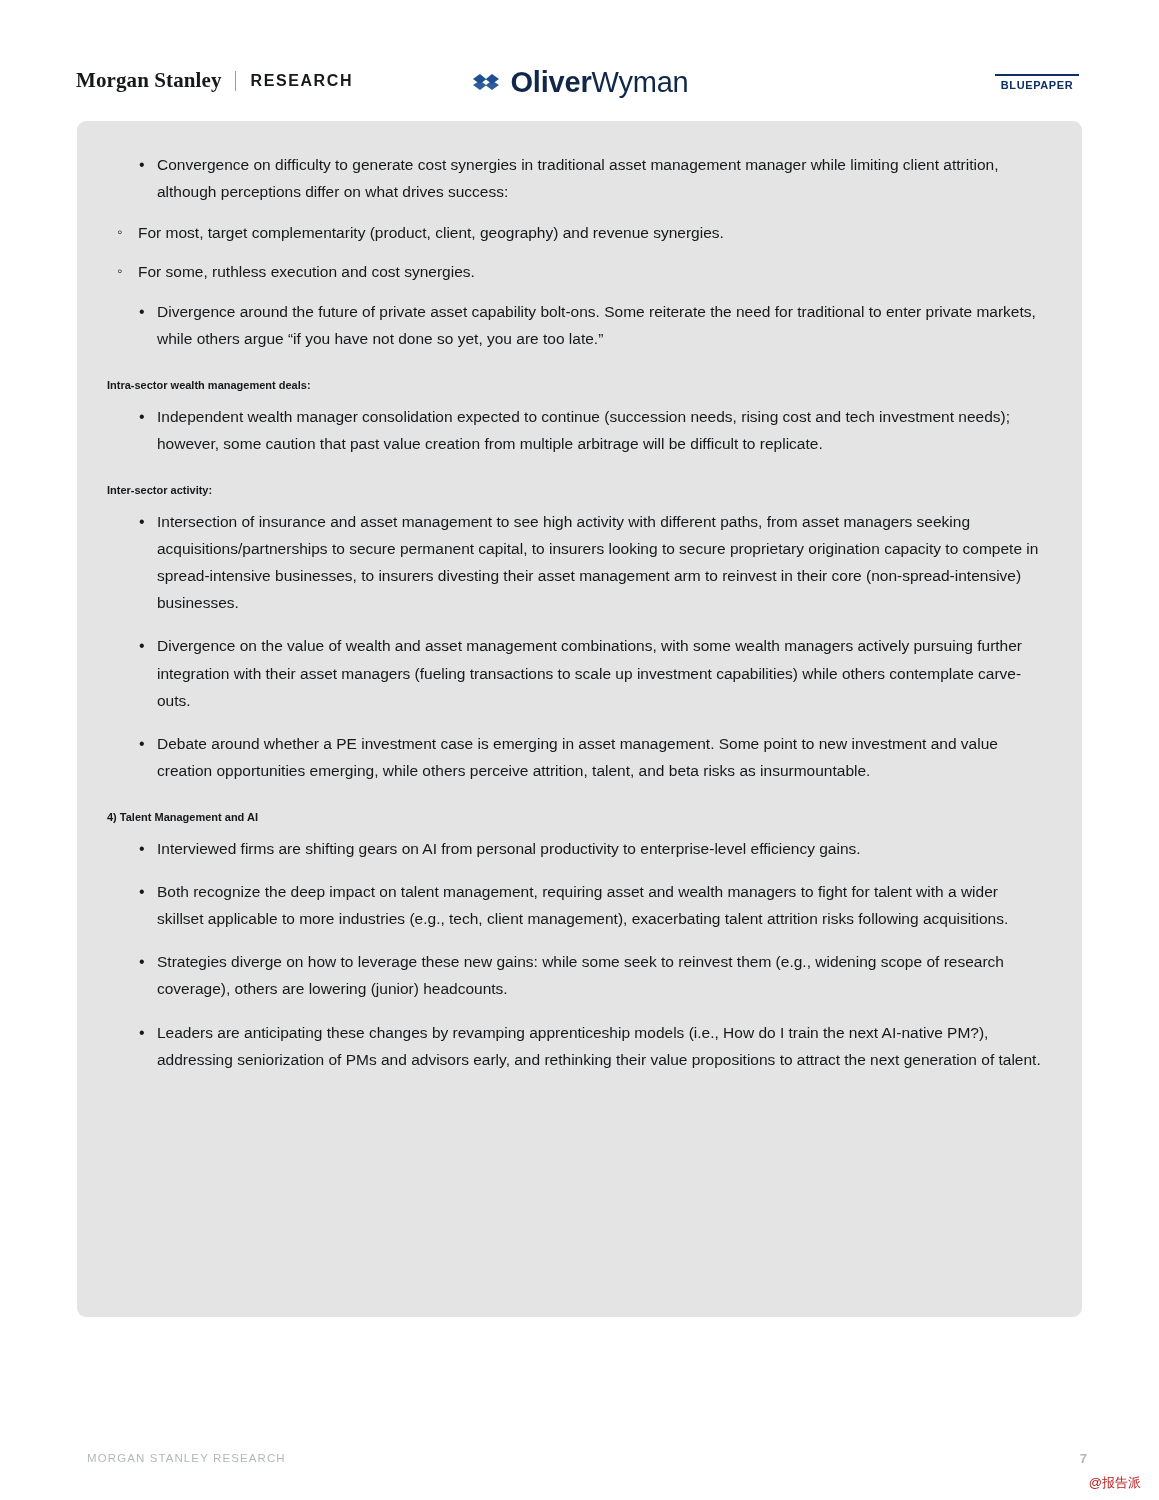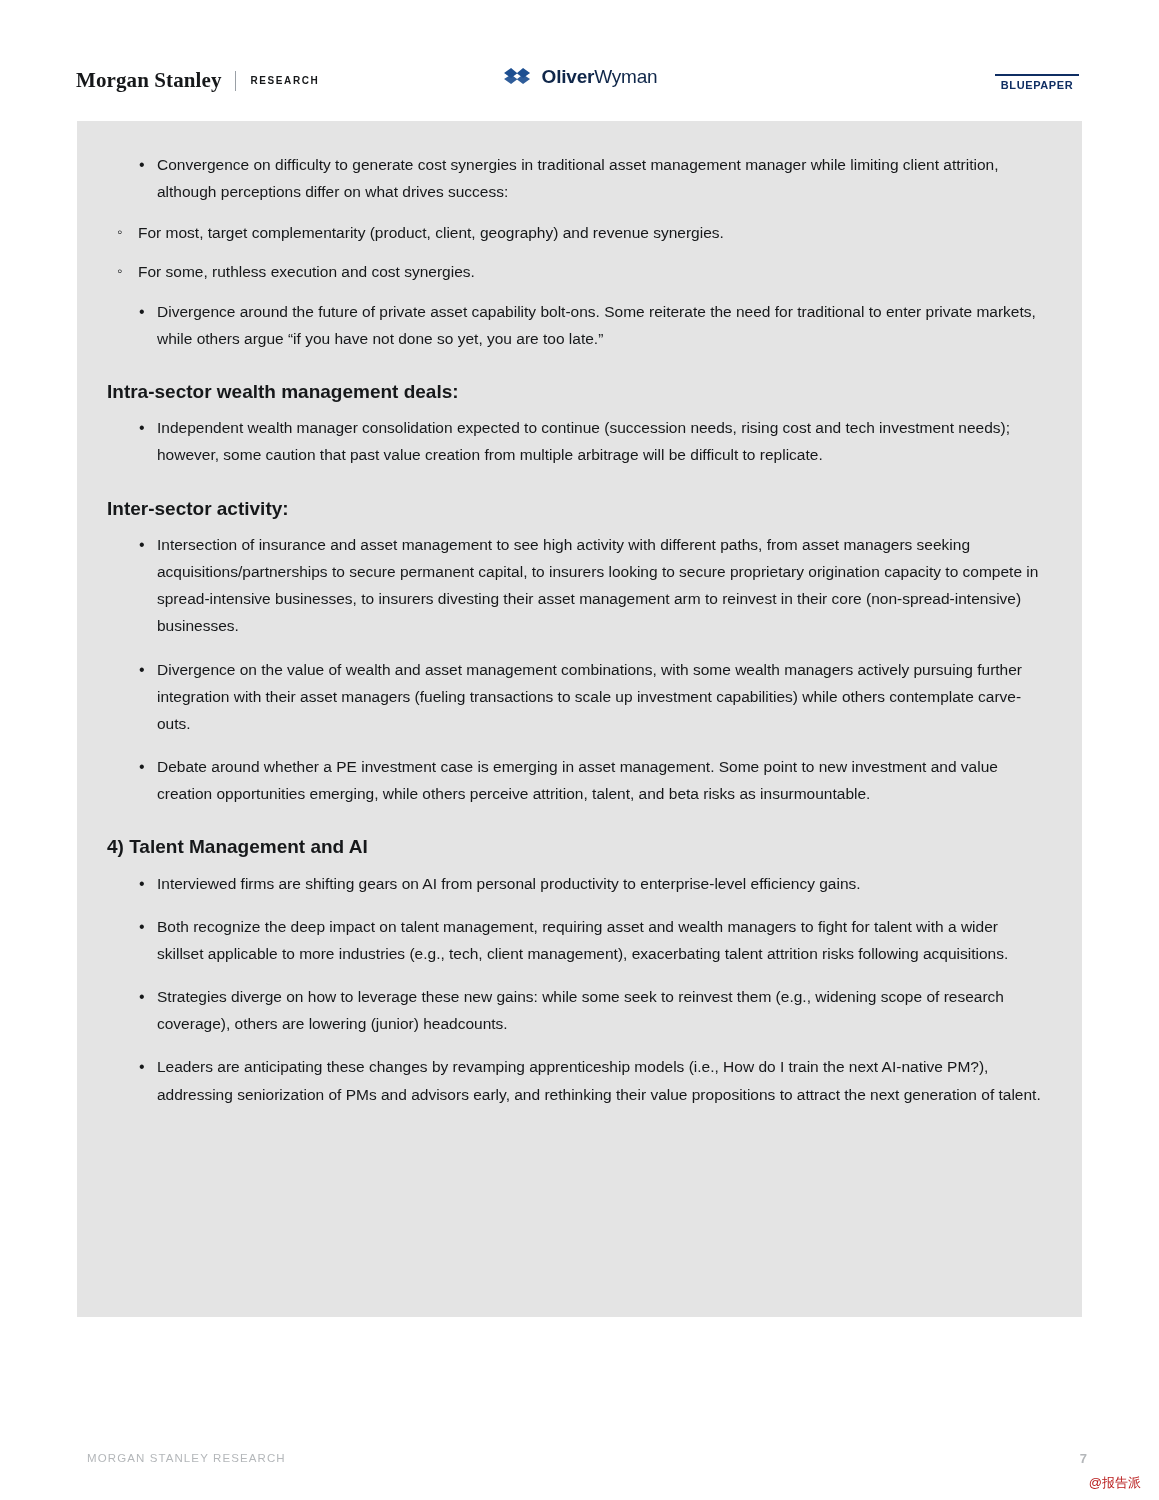--- a/index.html
+++ b/index.html
@@ -45,42 +45,42 @@
     color: #16181a;
     letter-spacing: 0.1px;
   }
   .ms-logo .ms-divider {
     width: 1px;
     height: 20px;
     background: #9aa0a6;
     display: inline-block;
   }
   .ms-logo .ms-research {
-    font-size: 10px;
+    font-size: 16px;
     font-weight: 700;
     letter-spacing: 1.6px;
     color: #16181a;
   }
 
   .ow-logo {
     position: absolute;
     left: 50%;
     top: 6px;
     transform: translateX(-50%);
     display: flex;
     align-items: center;
     gap: 10px;
   }
   .ow-mark {
     width: 30px;
     height: 20px;
     flex: none;
   }
   .ow-name {
-    font-size: 19px;
+    font-size: 29px;
     color: #10274a;
     letter-spacing: -0.2px;
   }
   .ow-name .ow-bold {
     font-weight: 700;
   }
 
   .bluepaper {
     position: absolute;
     right: 80px;
@@ -103,27 +103,28 @@
   
   .panel {
     position: absolute;
     left: 77px;
     top: 121px;
     width: 1005px;
     height: 1196px;
     background: #e4e4e4;
     box-sizing: border-box;
     padding: 30px 0 0 0;
+    border-radius: 9px;
   }
   .panel-inner {
     padding: 0 34px 0 30px;
   }
 
   .section-head {
-    font-size: 19px;
+    font-size: 11px;
     font-weight: 700;
     color: #16181a;
     margin: 26px 0 9px 0;
     line-height: 1.45;
   }
 
   ul.bullets {
     list-style: none;
     margin: 0;
     padding: 0;

